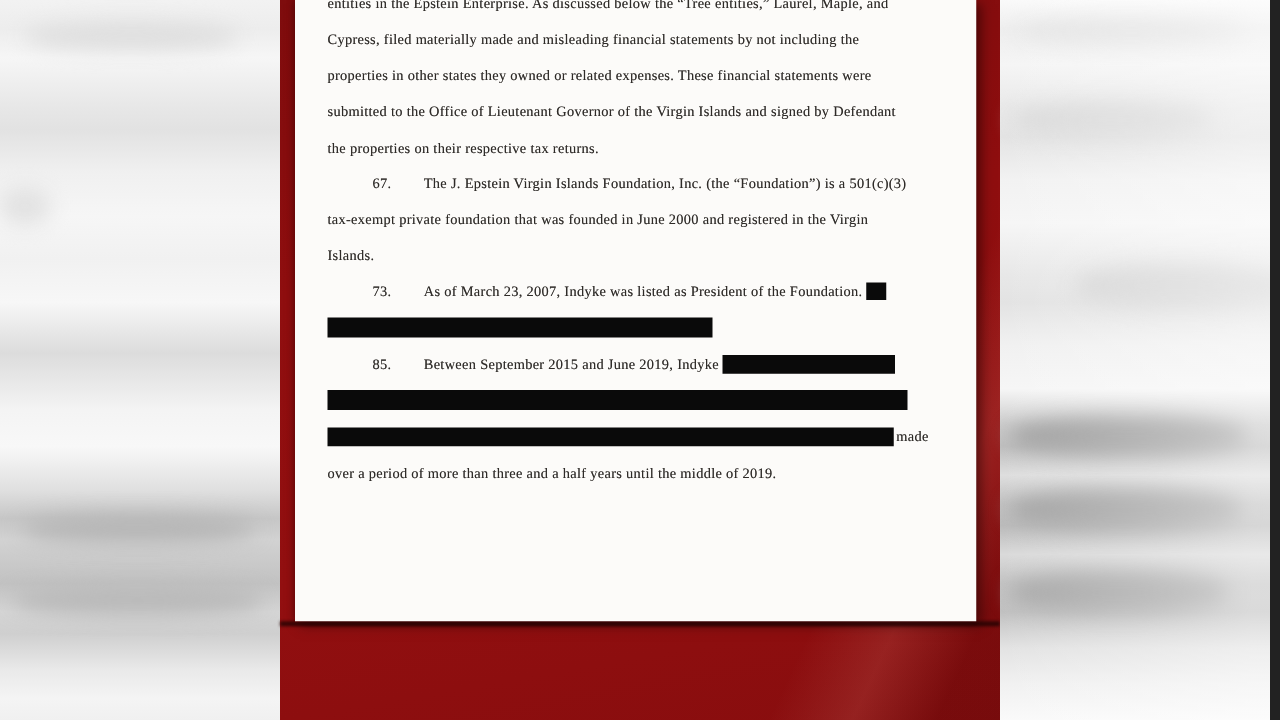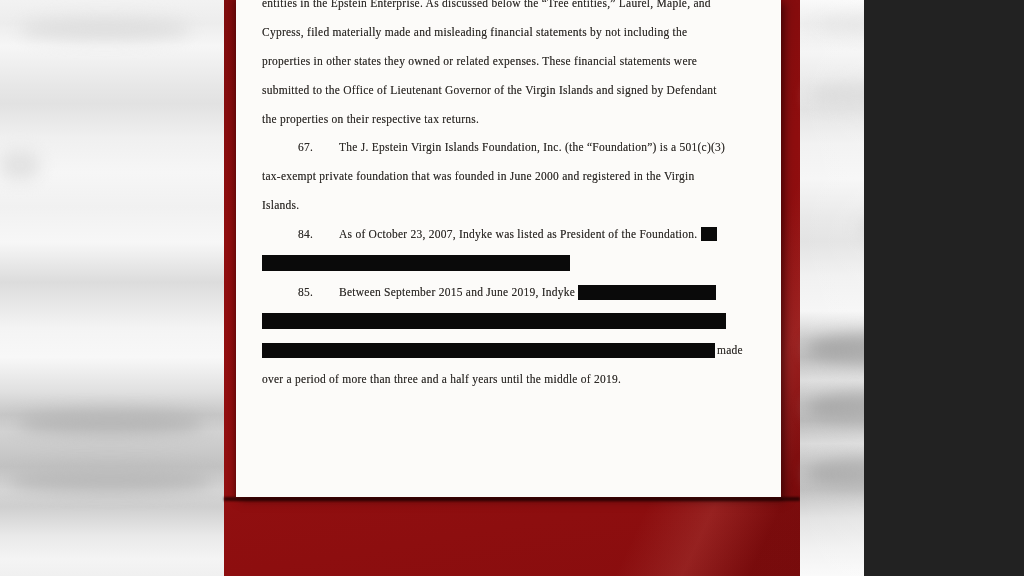--- a/index.html
+++ b/index.html
@@ -1,17 +1,17 @@
 <!DOCTYPE html>
 <html style="--red: #8f0e0f; --paper: #fcfbf9; --ink: #2e2b28; --bar: #0a0a0a;"><head>
 <meta charset="utf-8">
 <style>
   html,body{margin:0;padding:0;background:#222;}
   .stage{
-    position:relative;width:864px;height:576px;overflow:hidden;
+    position:relative;width:1016px;height:576px;overflow:hidden;
     background:#c4b5fd;font-family:"Liberation Serif", serif;
   }
   
   .blur-left{
     position:absolute;left:0;top:0;width:224px;height:576px;
     background:linear-gradient(180deg,
       #f2f2f2 0%,#ededed 4%,#f6f6f6 8%,#e7e7e7 15%,#e2e2e2 18%,
       #f0f0f0 24%,#f6f6f6 30%,#f1f1f1 36%,#f7f7f7 42%,#dcdcdc 49%,
       #e8e8e8 53%,#f4f4f4 57%,#f8f8f8 62%,#e0e0e0 68%,#c6c6c6 72%,
       #d2d2d2 75%,#c2c2c2 81%,#d5d5d5 85%,#cfcfcf 88%,#e9e9e9 93%,
@@ -83,21 +83,21 @@
   <div class="page">
     <div class="doc-text" id="doc-lines">
         <div class="line"><span>entities in the Epstein Enterprise.  As discussed below the “Tree entities,” Laurel, Maple, and</span></div>
         <div class="line"><span>Cypress, filed materially made and misleading financial statements by not including the</span></div>
         <div class="line"><span>properties in other states they owned or related expenses.  These financial statements were</span></div>
         <div class="line"><span>submitted to the Office of Lieutenant Governor of the Virgin Islands and signed by Defendant</span></div>
         <div class="line"><span>the properties on their respective tax returns.</span></div>
         <div class="line indent"><span class="num">67.</span><span>The J. Epstein Virgin Islands Foundation, Inc. (the “Foundation”) is a 501(c)(3)</span></div>
         <div class="line"><span>tax-exempt private foundation that was founded in June 2000 and registered in the Virgin</span></div>
         <div class="line"><span>Islands.</span></div>
-        <div class="line indent"><span class="num">84.</span><span>As of October 23, 2007, Indyke was listed as President of the Foundation. </span><span class="bar" style="width: 16px; height: 14px;"></span></div>
+        <div class="line indent"><span class="num">73.</span><span>As of March 23, 2007, Indyke was listed as President of the Foundation. </span><span class="bar" style="width: 16px; height: 14px;"></span></div>
         <div class="line"><span class="bar" style="width: 308px; height: 16px;"></span></div>
         <div class="line indent"><span class="num">85.</span><span>Between September 2015 and June 2019, Indyke </span><span class="bar" style="width: 138px; height: 15px;"></span></div>
         <div class="line"><span class="bar" style="width: 464px; height: 16px;"></span></div>
         <div class="line"><span class="bar" style="width: 453px; height: 15px;"></span><span>made</span></div>
         <div class="line"><span>over a period of more than three and a half years until the middle of 2019.</span></div>
       </div>
   </div>
 
   <div class="blur-right">
     <div class="gband" style="left:15px;top:16px;width:180px;height:18px;background:#e3e3e3;"></div>

